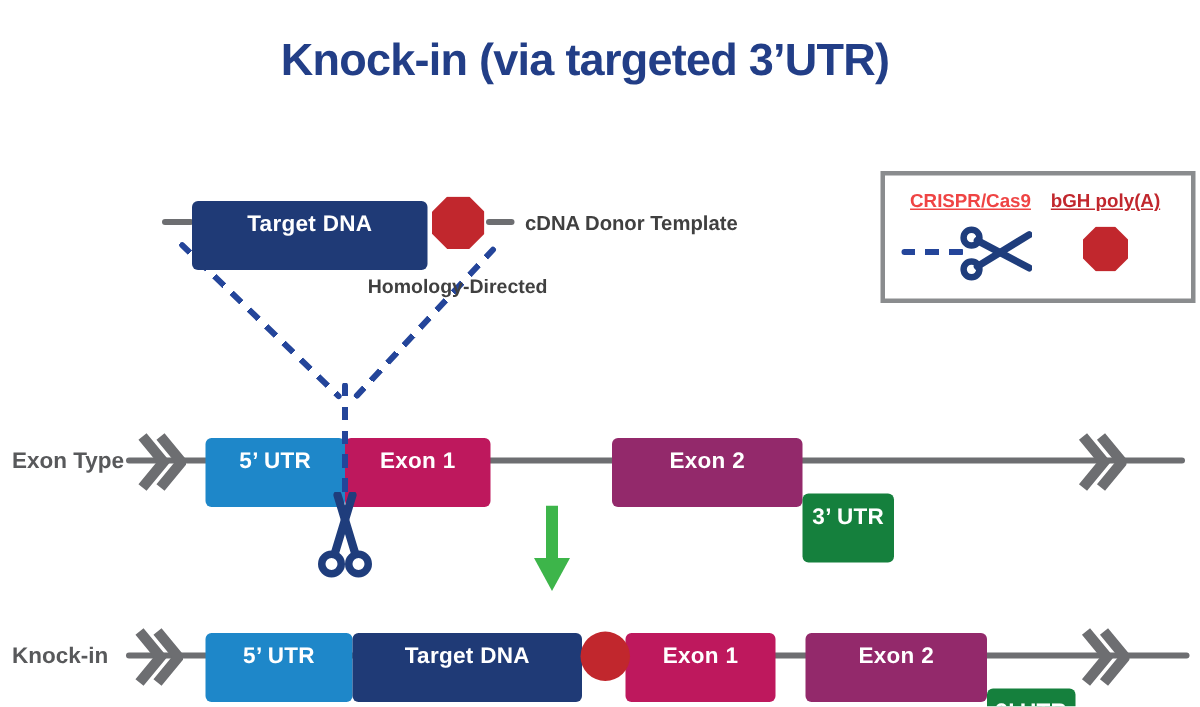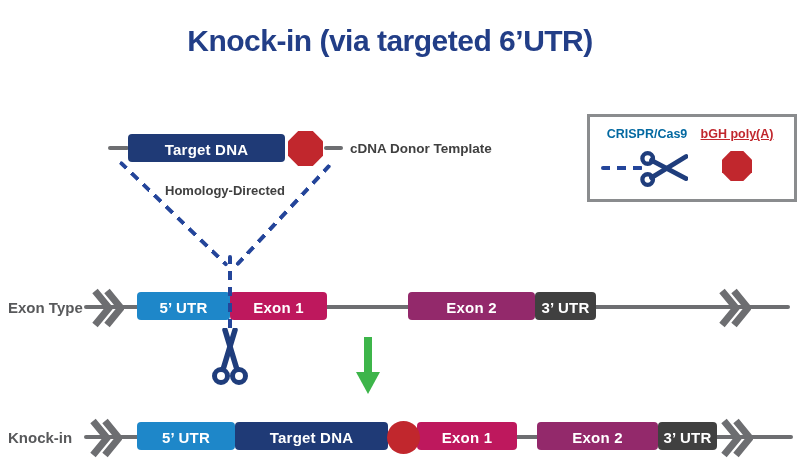--- a/index.html
+++ b/index.html
@@ -7,48 +7,48 @@
     position:relative;width:800px;height:471px;background:#fff;overflow:hidden;
     font-family:"Liberation Sans",sans-serif;font-weight:700;
   }
   .abs{position:absolute;}
   
   .title{left:60px;top:24px;width:660px;text-align:center;font-size:30px;color:#223E87;letter-spacing:-0.5px;}
   .gray-label{color:#58595B;font-size:15px;}
   .gray-caption{color:#404040;font-size:13.5px;}
   
   .gbox{
-    height:28px;border-radius:4px;color:#fff;font-size:15px;text-align:center;
+    height:46px;border-radius:4px;color:#fff;font-size:15px;text-align:center;
     line-height:31px;z-index:2;letter-spacing:0.2px;
   }
   .navy{background:#1F3A76;} .blue{background:#1E87C9;} .yellow{background:#be185d;}
-  .purple{background:#93296B;} .green{background:#404040;}
+  .purple{background:#93296B;} .green{background:#15803d;margin-top:37px;}
   
   .hline{height:4px;background:#6D6E71;z-index:1;border-radius:2px;}
   .stub{height:4px;background:#6D6E71;border-radius:2px;}
   .dash-h{height:4px;border-radius:2px;background:repeating-linear-gradient(90deg,#24459A 0 9px,transparent 9px 16px);}
   .dash-v{width:4px;border-radius:2px;background:repeating-linear-gradient(180deg,#24459A 0 9px,transparent 9px 16px);z-index:5;}
   .diag{transform-origin:0 50%;}
   
   .octagon{
     background:#C1272D;z-index:3;
     clip-path:polygon(29% 0,71% 0,100% 29%,100% 71%,71% 100%,29% 100%,0 71%,0 29%);
   }
   .redcircle{background:#C1272D;border-radius:50%;z-index:3;}
   .legend-box{left:587px;top:114px;width:204px;height:82px;border:3px solid #8A8C8E;background:#fff;}
-  .legend-label-navy{color:#0369a1;font-size:12.5px;text-align:center;}
+  .legend-label-navy{color:#ef4444;font-size:12.5px;text-align:center;text-decoration:underline;}
   .legend-label-red{color:#C1272D;font-size:12.5px;text-align:center;text-decoration:underline;}
   .icon{z-index:4;}
 </style>
 </head>
 <body>
 
 <div id="canvas">
 
-  <div class="abs title">Knock-in (via targeted 6’UTR)</div>
+  <div class="abs title">Knock-in (via targeted 3’UTR)</div>
 
   <div class="abs legend-box"></div>
   <div class="abs legend-label-navy" style="left:595px;top:127px;width:104px;">CRISPR/Cas9</div>
   <div class="abs legend-label-red" style="left:700px;top:127px;width:74px;">bGH poly(A)</div>
   <div class="abs dash-h" style="left:601px;top:166px;width:42px;"></div>
   <svg class="abs icon" style="left:640px;top:150px;" width="48" height="38" viewBox="0 0 50 38">
     <circle cx="8" cy="8" r="5.5" fill="none" stroke="#1F3D7C" stroke-width="4.5"></circle>
     <circle cx="8" cy="30" r="5.5" fill="none" stroke="#1F3D7C" stroke-width="4.5"></circle>
     <path d="M12,10 L48,29" stroke="#1F3D7C" stroke-width="5" stroke-linecap="round" fill="none"></path>
     <path d="M12,28 L48,6" stroke="#1F3D7C" stroke-width="5" stroke-linecap="round" fill="none"></path>
@@ -57,21 +57,21 @@
 
   <div class="abs stub" style="left:108px;top:146px;width:21px;"></div>
   <div class="abs gbox navy" style="left:128px;top:134px;width:157px;">Target DNA</div>
   <div class="abs octagon" style="left:288px;top:131px;width:35px;height:35px;"></div>
   <div class="abs stub" style="left:324px;top:146px;width:19px;"></div>
   <div class="abs gray-caption" style="left:350px;top:141px;">cDNA Donor Template</div>
 
   <div class="abs dash-h diag" style="left:120px;top:160px;width:149px;transform:rotate(44deg);"></div>
   <div class="abs dash-h diag" style="left:330px;top:163px;width:137px;transform:rotate(133deg);"></div>
   <div class="abs dash-v" style="left:228px;top:255px;height:77px;"></div>
-  <div class="abs gray-caption" style="left:165px;top:182px;width:200px;text-align:left;line-height:17px;font-size:13px;">
+  <div class="abs gray-caption" style="left:165px;top:182px;width:200px;text-align:right;line-height:17px;font-size:13px;">
     <div>Homology-Directed</div>
   </div>
 
   <div class="abs gray-label" style="left:8px;top:299px;">Exon Type</div>
   <div class="abs hline" style="left:84px;top:305px;width:706px;"></div>
   <svg class="abs icon" style="left:92px;top:288px;" width="32" height="40" viewBox="0 0 32 40">
     <path d="M3,3 L17,20 L3,37" fill="none" stroke="#6D6E71" stroke-width="7"></path>
     <path d="M15,3 L29,20 L15,37" fill="none" stroke="#6D6E71" stroke-width="7"></path>
   </svg>
   <div class="abs gbox blue" style="left:137px;top:292px;width:93px;">5’ UTR</div>

